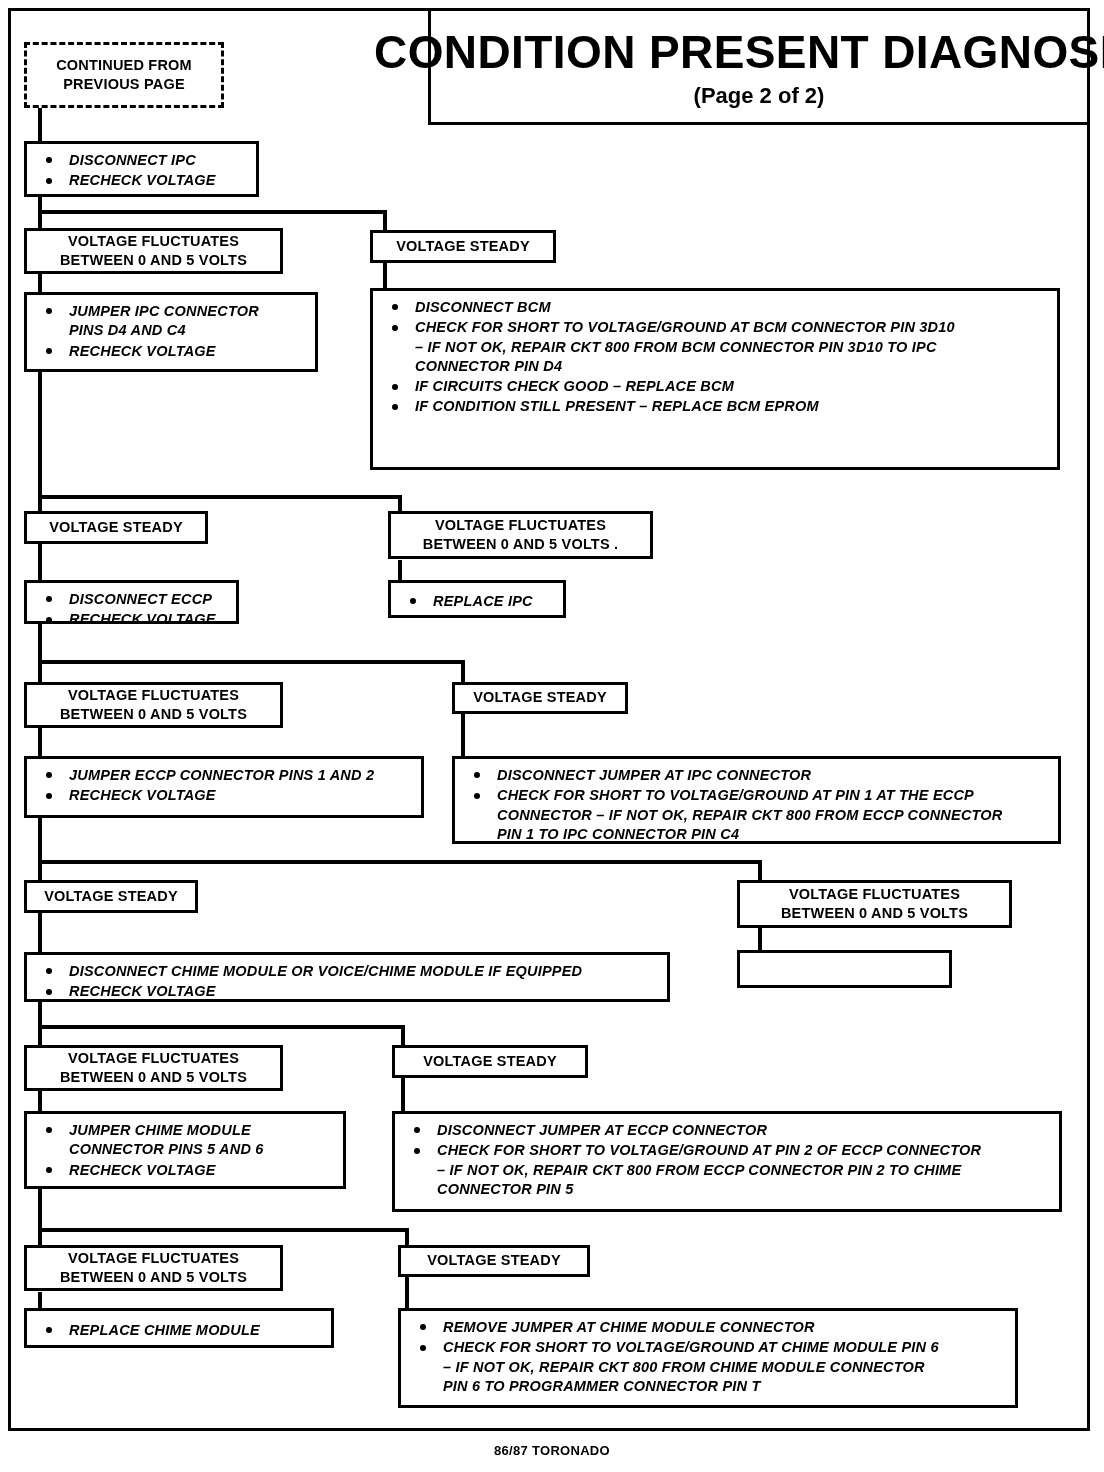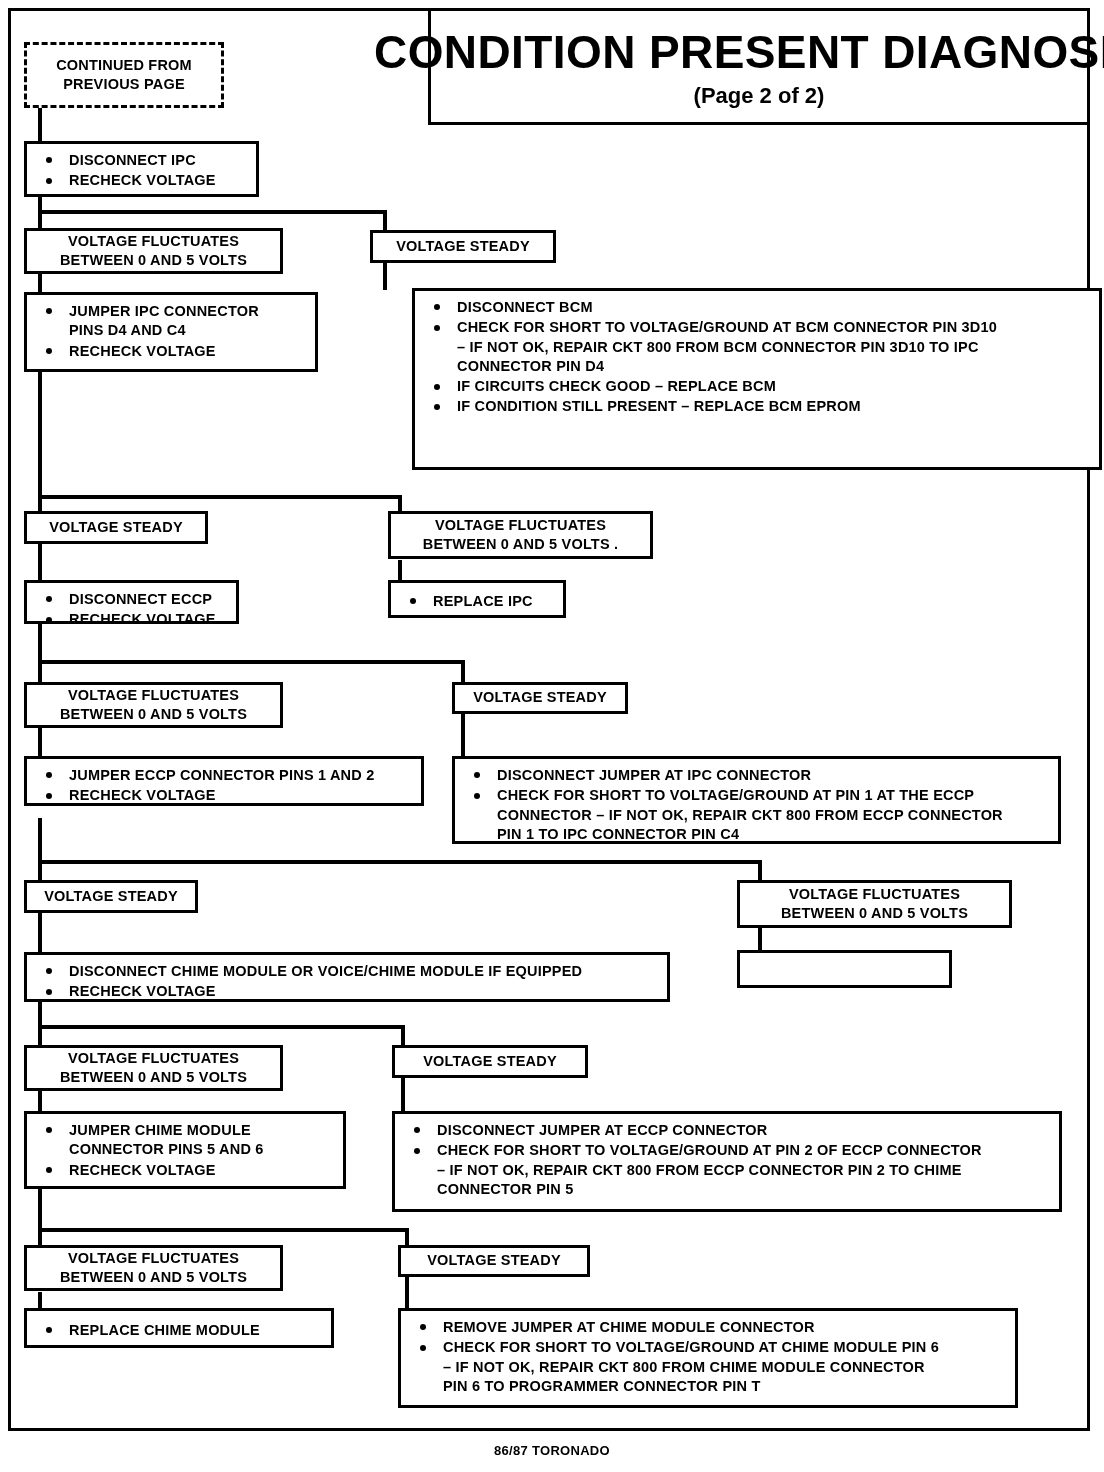--- a/index.html
+++ b/index.html
@@ -42,20 +42,21 @@
     justify-content:center;
     text-align:center;
   }
   .box.center .ln{display:block;white-space:nowrap;}
 
   
   ul.bl{
     list-style:none;
     margin:0;
     padding:7px 6px 7px 10px;
+    font-style:italic;
   }
   ul.bl li{
     position:relative;
     padding-left:32px;
     margin:0 0 1px 0;
     white-space:pre-line;
   }
   ul.bl li .bullet{
     position:absolute;
     left:9px;
@@ -200,21 +201,21 @@
   </div>
 
   <div class="box" style="left:24px; top:292px; width:294px; height:80px;">
     <ul class="bl">
       <li><span class="bullet"></span><span>JUMPER IPC CONNECTOR
 PINS D4 AND C4</span></li>
       <li><span class="bullet"></span><span>RECHECK  VOLTAGE</span></li>
     </ul>
   </div>
 
-  <div class="box" style="left:370px; top:288px; width:690px; height:182px;margin-left:42px;">
+  <div class="box" style="left:370px; top:288px; width:690px; height:182px;">
     <ul class="bl">
       <li><span class="bullet"></span><span>DISCONNECT BCM</span></li>
       <li><span class="bullet"></span><span>CHECK FOR SHORT TO VOLTAGE/GROUND AT BCM CONNECTOR PIN 3D10
 – IF NOT OK, REPAIR CKT 800 FROM BCM CONNECTOR PIN 3D10 TO IPC
 CONNECTOR PIN D4</span></li>
       <li><span class="bullet"></span><span>IF CIRCUITS CHECK GOOD – REPLACE BCM</span></li>
       <li><span class="bullet"></span><span>IF CONDITION STILL PRESENT – REPLACE BCM EPROM</span></li>
     </ul>
   </div>
 
@@ -242,21 +243,21 @@
 
   <div class="box center" style="left:24px; top:682px; width:259px; height:46px;">
     <span class="ln">VOLTAGE FLUCTUATES</span>
     <span class="ln">BETWEEN 0 AND 5 VOLTS</span>
   </div>
 
   <div class="box center" style="left:452px; top:682px; width:176px; height:32px;">
     <span class="ln">VOLTAGE STEADY</span>
   </div>
 
-  <div class="box" style="left:24px; top:756px; width:400px; height:50px;">
+  <div class="box" style="left:24px; top:756px; width:400px; height:62px;">
     <ul class="bl">
       <li><span class="bullet"></span><span>JUMPER ECCP CONNECTOR PINS 1 AND 2</span></li>
       <li><span class="bullet"></span><span>RECHECK VOLTAGE</span></li>
     </ul>
   </div>
 
   <div class="box" style="left:452px; top:756px; width:609px; height:88px;">
     <ul class="bl">
       <li><span class="bullet"></span><span>DISCONNECT JUMPER AT IPC CONNECTOR</span></li>
       <li><span class="bullet"></span><span>CHECK FOR SHORT TO VOLTAGE/GROUND AT PIN 1 AT THE ECCP

